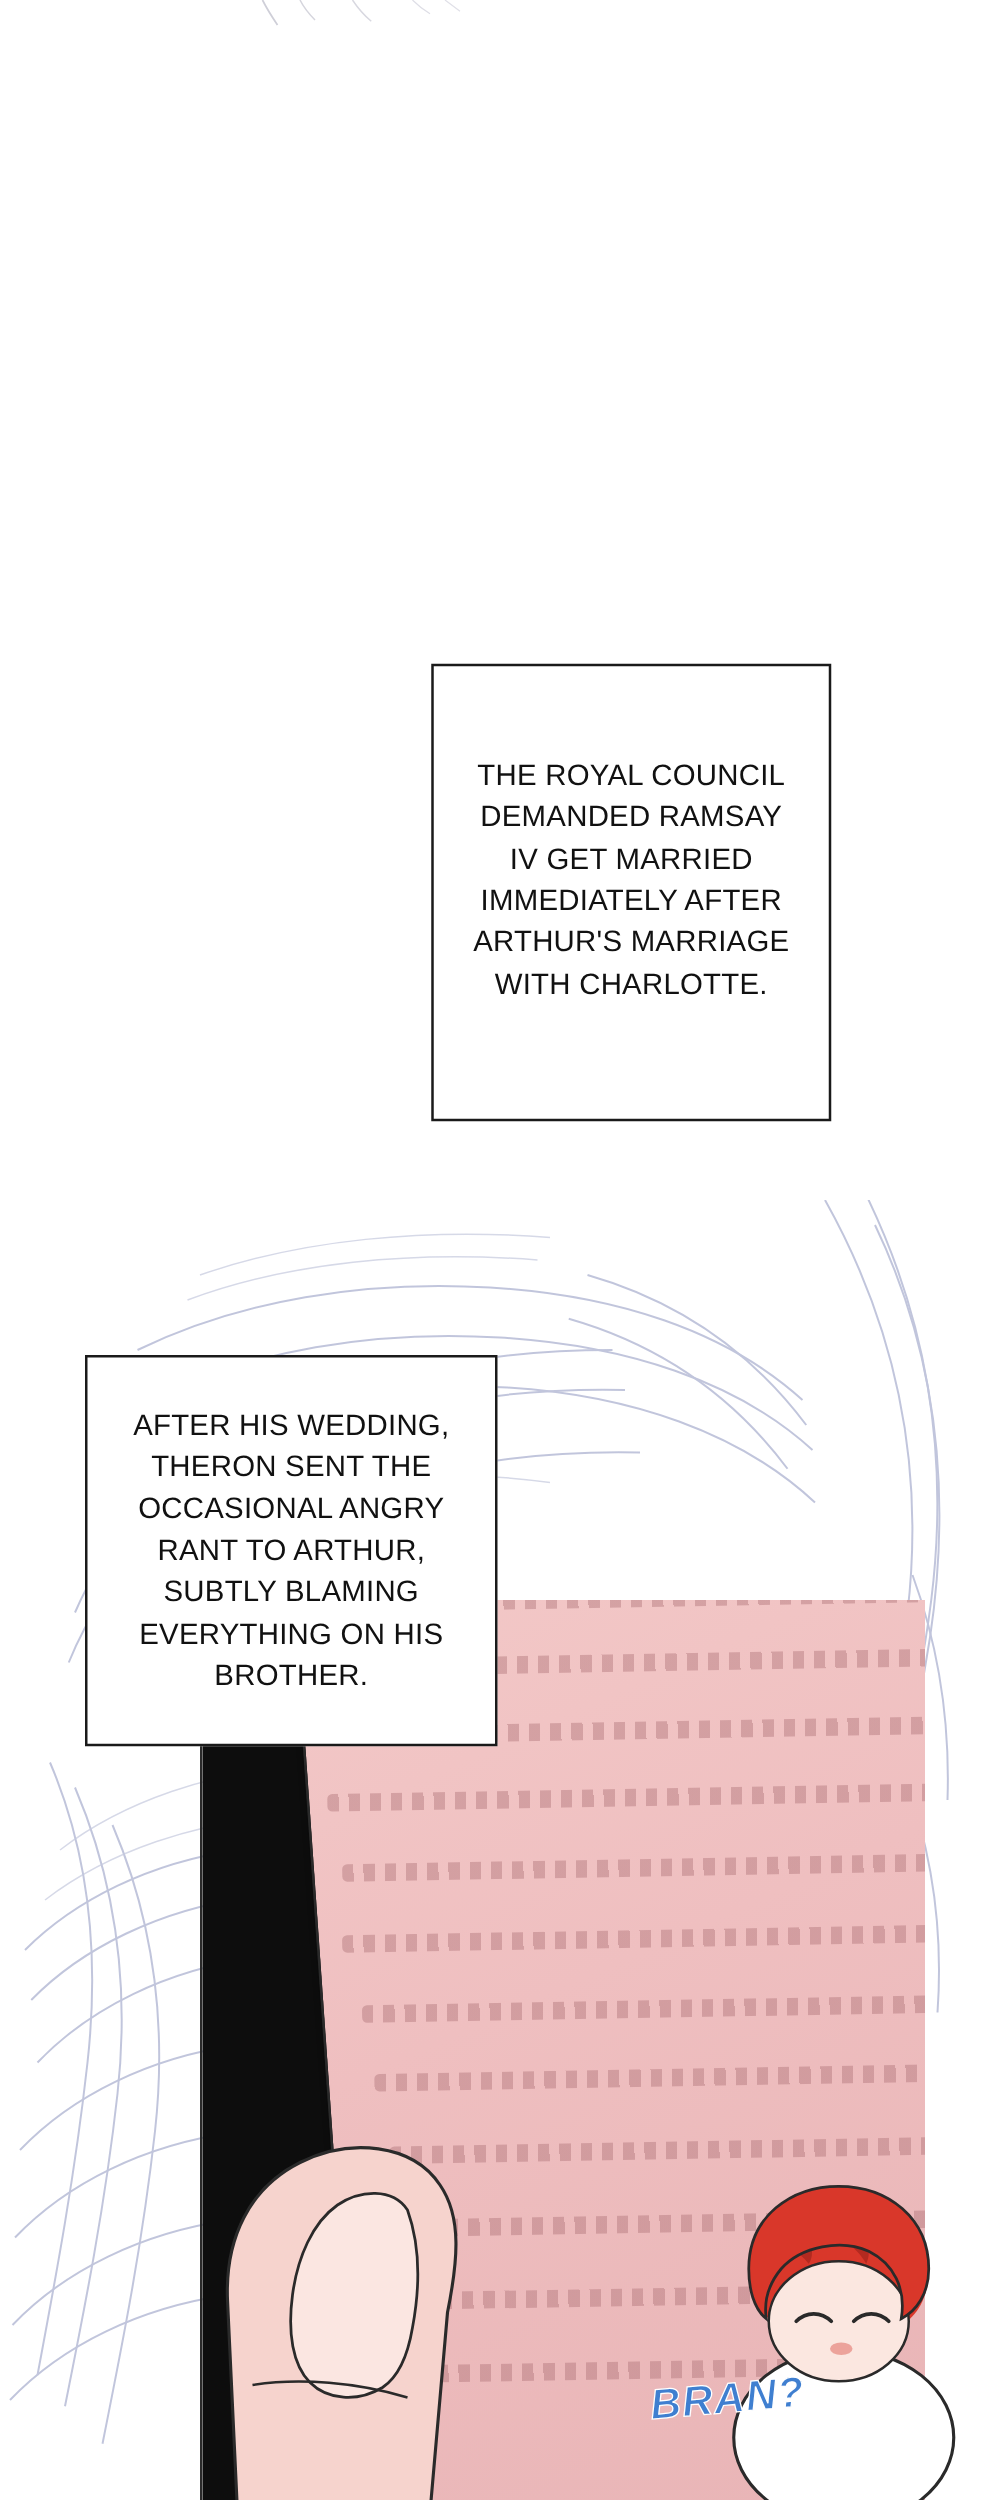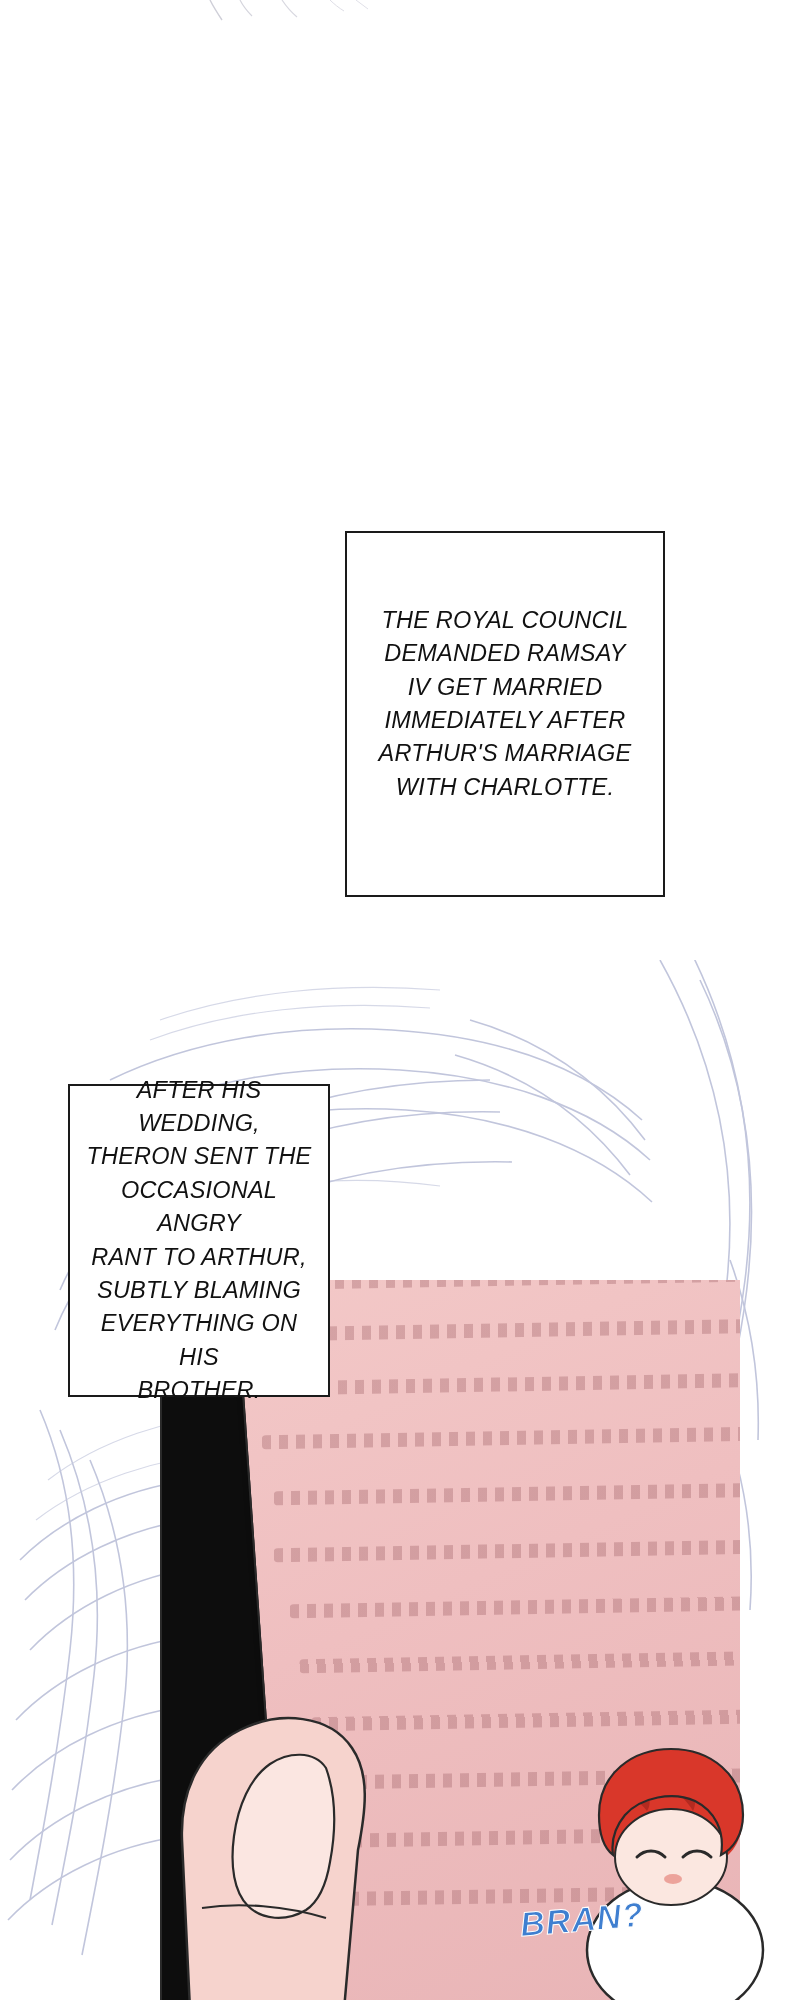--- a/index.html
+++ b/index.html
@@ -48,39 +48,38 @@
     justify-content: center;
     text-align: center;
     color: #111111;
     font-family: "Liberation Sans", sans-serif;
     letter-spacing: 0.2px;
   }
   .narration .txt {
     white-space: pre-line;
     line-height: 1.42;
     font-size: 23px;
-    font-style: italic;
   }
 
   #narration-1 {
     left: 345px;
     top: 531px;
     width: 320px;
     height: 366px;
   }
   #narration-1 .txt {
     font-size: 23.5px;
     padding: 0 14px;
     transform: translateY(-10px);
   }
 
   #narration-2 {
     left: 68px;
     top: 1084px;
-    width: 262px;
+    width: 330px;
     height: 313px;
   }
   #narration-2 .txt {
     font-size: 23.5px;
     padding: 0 12px;
   }
 
   
   .letter-panel {
     position: absolute;

